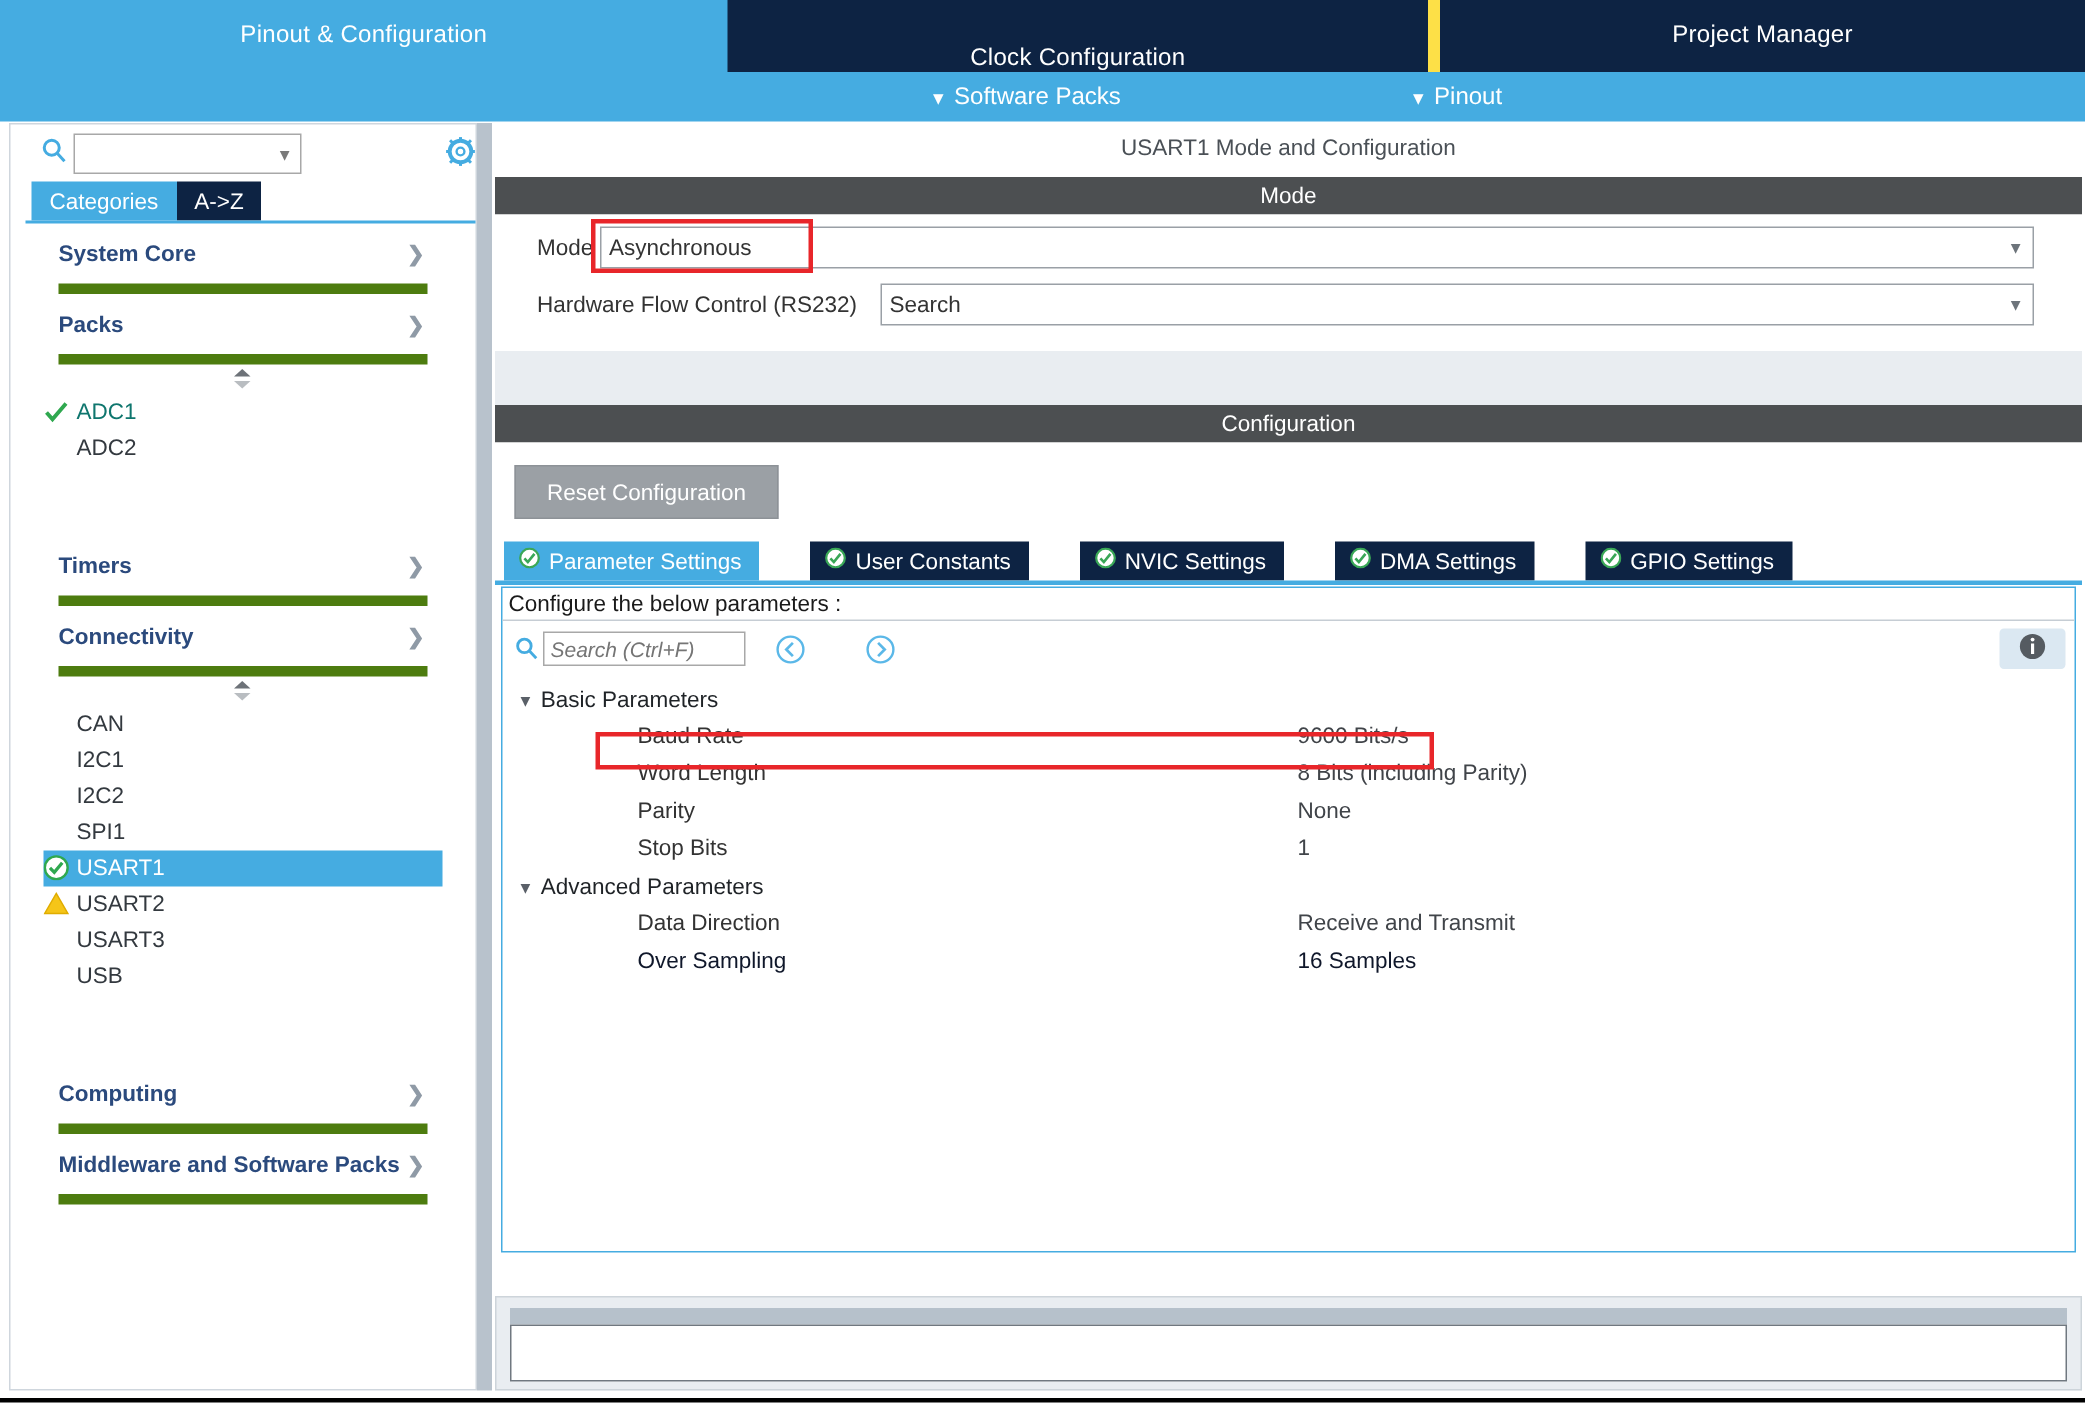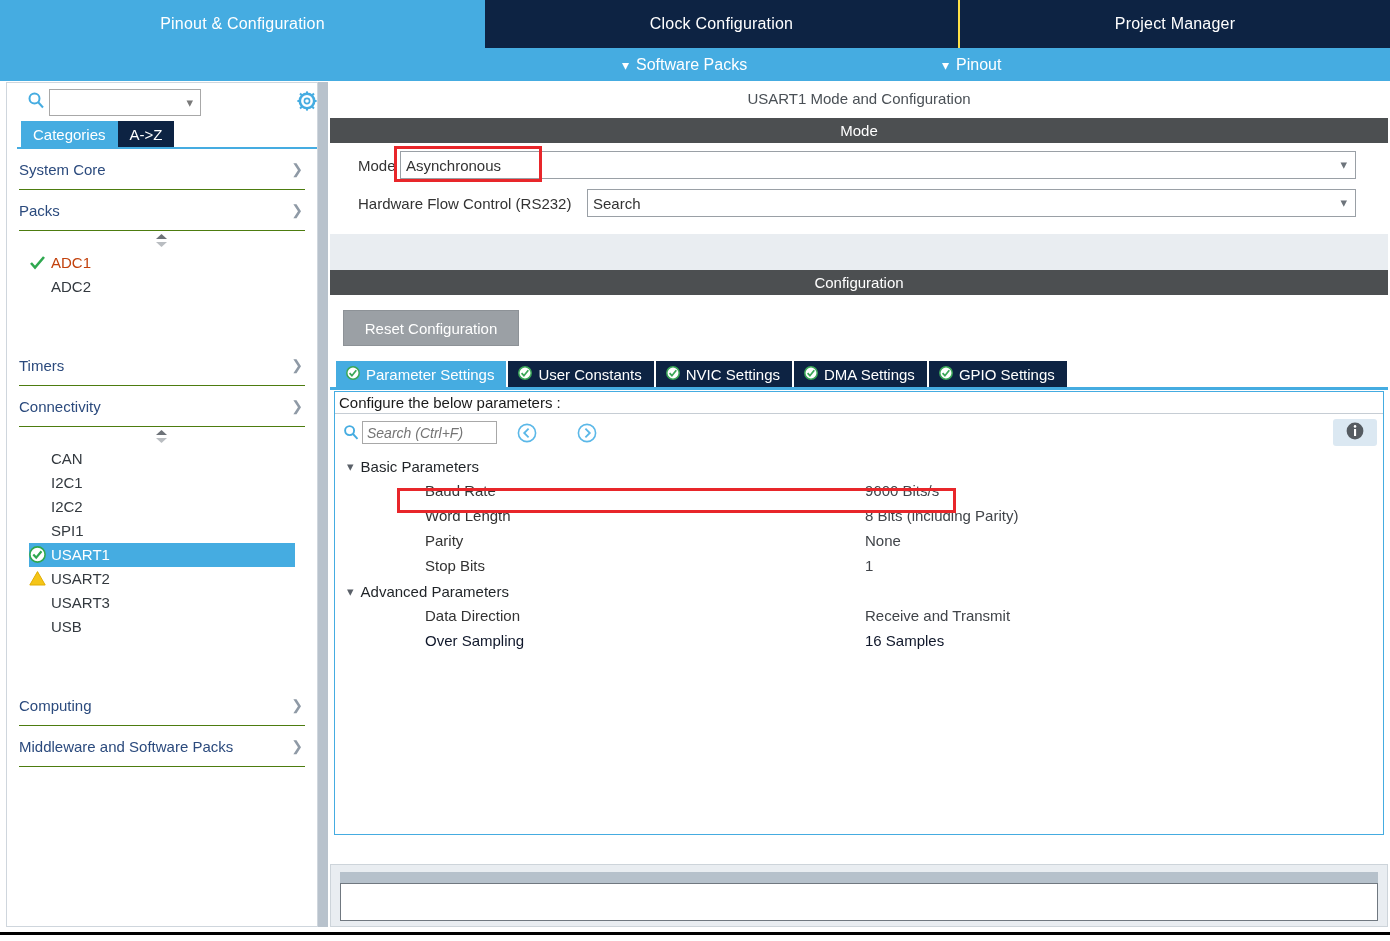--- a/index.html
+++ b/index.html
@@ -23,21 +23,21 @@
   .toptab {
     height: 48px;
     display: flex; align-items: center; justify-content: center;
     color: #ffffff;
     font-size: 16px;
     letter-spacing: .2px;
     box-sizing: border-box;
   }
   .toptab.active { background: #45ace1; width: 485px; }
   .toptab.dark { background: #0d2343; }
-  .toptab.t2 { width: 475px; border-right: 2px solid #fde047; }
+  .toptab.t2 { width: 475px; border-right: 8px solid #fde047; align-items: flex-end; }
   .toptab.t3 { width: 430px; flex: 1; }
 
   .subbar {
     position: absolute; left: 0; top: 48px; width: 1390px; height: 33px;
     background: #45ace1;
     color: #ffffff;
     font-size: 16px;
   }
   .subitem {
     position: absolute; top: 0; height: 33px;
@@ -91,25 +91,26 @@
     position: absolute; left: 10px; top: 64px; width: 300px; height: 2px;
     background: #45ace1;
   }
   .sb-body {
     position: absolute; left: 0; top: 66px; width: 310px; bottom: 0;
     overflow: hidden;
   }
   .cat-row {
     position: relative;
     height: 40px;
-    margin: 0 12px;
+    margin: 0 32px;
     display: flex; align-items: center;
-    border-bottom: 1px solid #4d7c0f;
+    border-bottom: 7px solid #4d7c0f;
     color: #2b4a7d;
     font-size: 15px;
+    font-weight: bold;
   }
   .cat-row .cname { flex: 1; }
   .cat-row .carrow { color: #8f9aa6; font-size: 14px; padding-right: 2px;}
   .scroll-ind {
     position: relative; height: 20px;
   }
   .scroll-ind .sind {
     position: absolute; left: 50%; top: 3px; margin-left: -8px;
     width: 15px; height: 14px;
   }
@@ -117,21 +118,21 @@
     list-style: none; margin: 0; padding: 0;
   }
   .periph li {
     height: 24px; line-height: 24px;
     padding-left: 44px;
     position: relative;
     font-size: 15px;
     color: #33393f;
     white-space: nowrap;
   }
-  .periph li.green { color: #c2410c; }
+  .periph li.green { color: #0f766e; }
   .periph li.selected {
     background: #45ace1; color: #ffffff;
     margin: 0 22px 0 22px;
     padding-left: 22px;
   }
   .periph li .st {
     position: absolute; left: 22px; top: 3px;
     width: 17px; height: 17px;
   }
   .periph li.selected .st { left: 0px; }
@@ -200,20 +201,21 @@
     background: #9ba0a5;
     border: 1px solid #8d9297;
     color: #ffffff;
     font-size: 15px;
     display: flex; align-items: center; justify-content: center;
     box-sizing: border-box;
   }
   .cfg-tabs {
     position: absolute; left: 6px; top: 66px; height: 26px;
     display: flex;
+    gap: 32px;
   }
   .cfg-tab {
     height: 26px;
     padding: 0 12px 0 10px;
     display: flex; align-items: center; gap: 6px;
     color: #ffffff; font-size: 15px;
     background: #0d2343;
     margin-right: 2px;
     box-sizing: border-box;
     white-space: nowrap;

